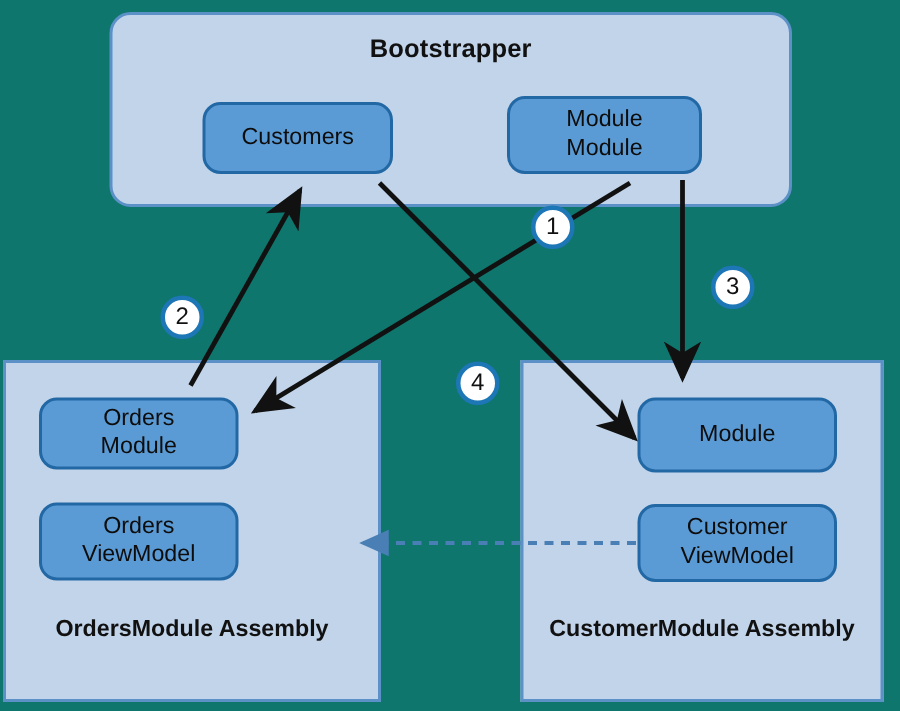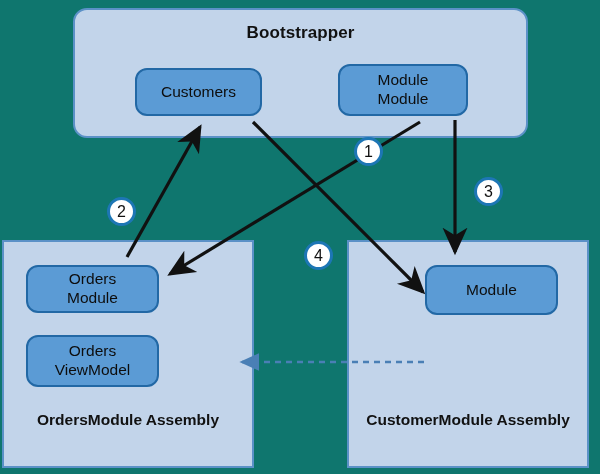--- a/index.html
+++ b/index.html
@@ -203,20 +203,26 @@
       <span>Orders</span>
       <span>ViewModel</span>
     </div>
   </div>
 
   <div class="node-box" id="customers-module-node">
     <div>
       <span>Module</span>
     </div>
   </div>
+  <div class="node-box" id="customer-viewmodel-node">
+    <div>
+      <span>Customer</span>
+      <span>ViewModel</span>
+    </div>
+  </div>
 
   <svg class="overlay over" viewBox="0 0 600 474">
     <defs>
       <marker id="ah" markerWidth="9" markerHeight="9" refX="7.6" refY="4.5" orient="auto" markerUnits="strokeWidth">
         <path d="M0,0.6 L8.6,4.5 L0,8.4 L2.4,4.5 Z" fill="#111111"></path>
       </marker>
       <marker id="ah-dash" markerWidth="8" markerHeight="8" refX="6.6" refY="4" orient="auto" markerUnits="strokeWidth">
         <path d="M0,0.6 L7.6,4 L0,7.4 Z" fill="#4a7fb5"></path>
       </marker>
     </defs>

